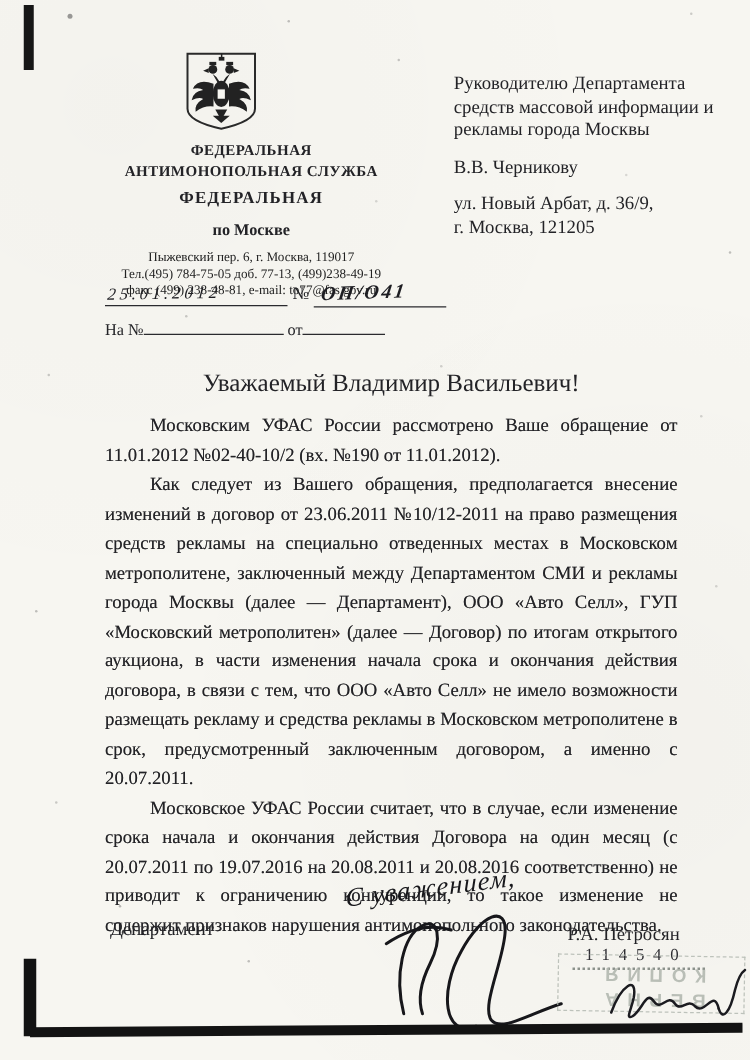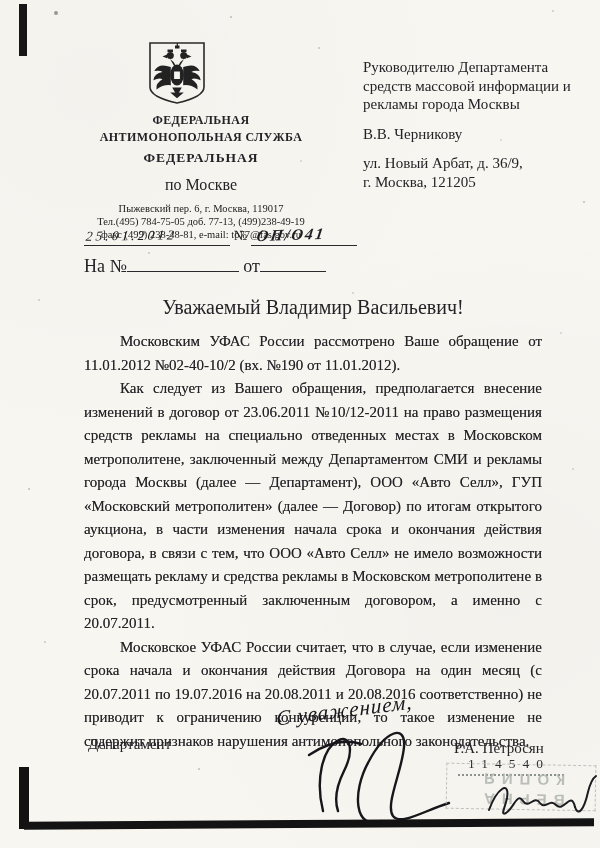--- a/index.html
+++ b/index.html
@@ -18,37 +18,37 @@
     38px 299px 0 0 rgba(60,60,60,.25),560px 332px 0 0 rgba(60,60,60,.2),28px 488px 0 0 rgba(60,60,60,.3),
     572px 468px 0 0 rgba(70,70,70,.2),44px 641px 0 0 rgba(60,60,60,.25),516px 598px 0 0 rgba(70,70,70,.2),
     198px 768px 0 0 rgba(60,60,60,.3),148px 252px 0 0 rgba(60,60,60,.25),352px 292px 0 0 rgba(50,50,50,.2),
     300px 160px 0 0 rgba(60,60,60,.18),95px 724px 0 0 rgba(60,60,60,.35),97px 745px 0 0 rgba(60,60,60,.3);}
 
   
   .letterhead{position:absolute;left:72px;top:40px;width:258px;text-align:center;}
   .emblem{display:block;margin:0 auto 6px auto;transform:translateX(-24px);}
   .org1,.org2{font-weight:bold;font-size:12px;line-height:17px;letter-spacing:.4px;}
   .org3{font-weight:bold;font-size:13.5px;line-height:17px;letter-spacing:1px;margin-top:3px;}
-  .org4{font-weight:normal;font-size:16px;margin-top:10px;}
+  .org4{font-weight:bold;font-size:13px;margin-top:10px;}
   .contact{font-size:10.5px;line-height:13px;margin-top:8px;color:#222;}
   .contact div{white-space:nowrap;}
 
   
   .recipient{position:absolute;left:363px;top:58px;width:215px;font-size:15px;line-height:18.5px;}
   .recipient .gap{height:11px;}
 
   
   .refline{position:absolute;left:84px;top:226px;font-size:13px;}
   .hand{font-style:italic;color:#1d1d22;display:inline-block;}
   .u1{display:inline-block;border-bottom:1.6px solid #2a2a2e;min-width:142px;text-align:left;padding:0 2px 1px 2px;}
   .u2{display:inline-block;border-bottom:1.6px solid #2a2a2e;min-width:98px;text-align:left;padding:0 2px 1px 6px;}
   .hand-date{font-size:13.5px;letter-spacing:3px;transform:skewX(-6deg) rotate(-1deg);}
   .hand-num{font-size:16px;letter-spacing:2px;font-weight:bold;transform:skewX(-10deg) rotate(-2deg);}
   .numsign{font-size:14px;padding:0 4px;}
-  .naline{position:absolute;left:84px;top:256px;font-size:18px;}
+  .naline{position:absolute;left:84px;top:256px;font-size:13px;}
   .ua{display:inline-block;border-bottom:1.4px solid #2a2a2e;width:112px;}
   .ub{display:inline-block;border-bottom:1.4px solid #2a2a2e;width:66px;}
 
   
   .bodyblock{position:absolute;left:84px;top:296px;width:458px;}
   .salutation{text-align:center;font-size:20px;margin:0 0 11px 0;}
   .para{font-size:15px;line-height:23.5px;text-align:justify;text-indent:36px;margin:0;
         text-shadow:0 0 .4px rgba(20,20,20,.55);}
 
   

